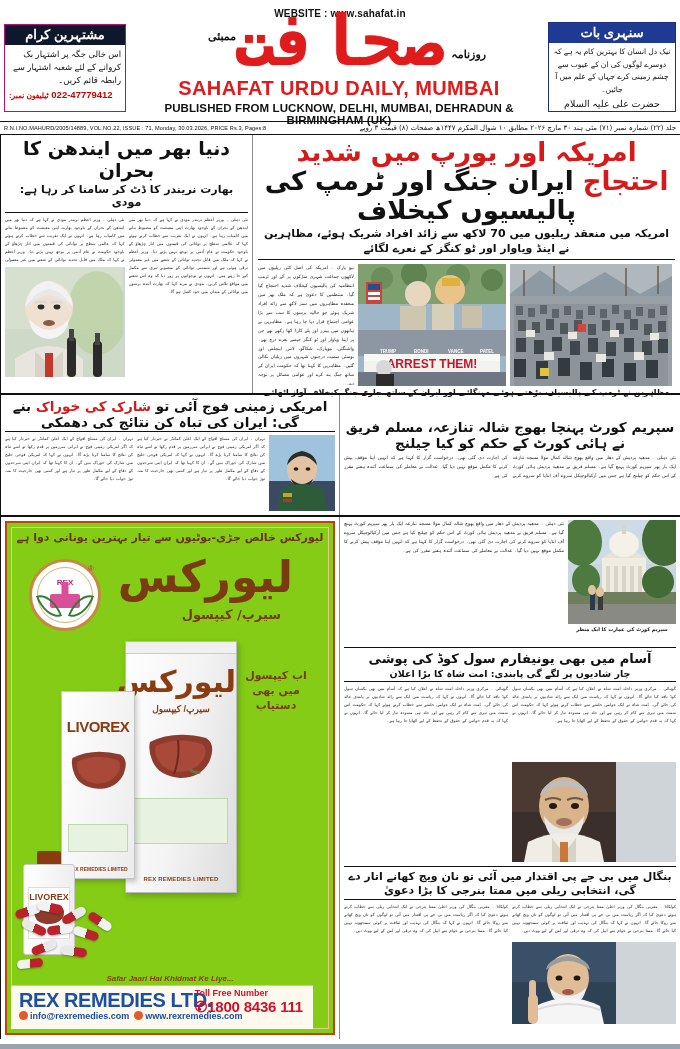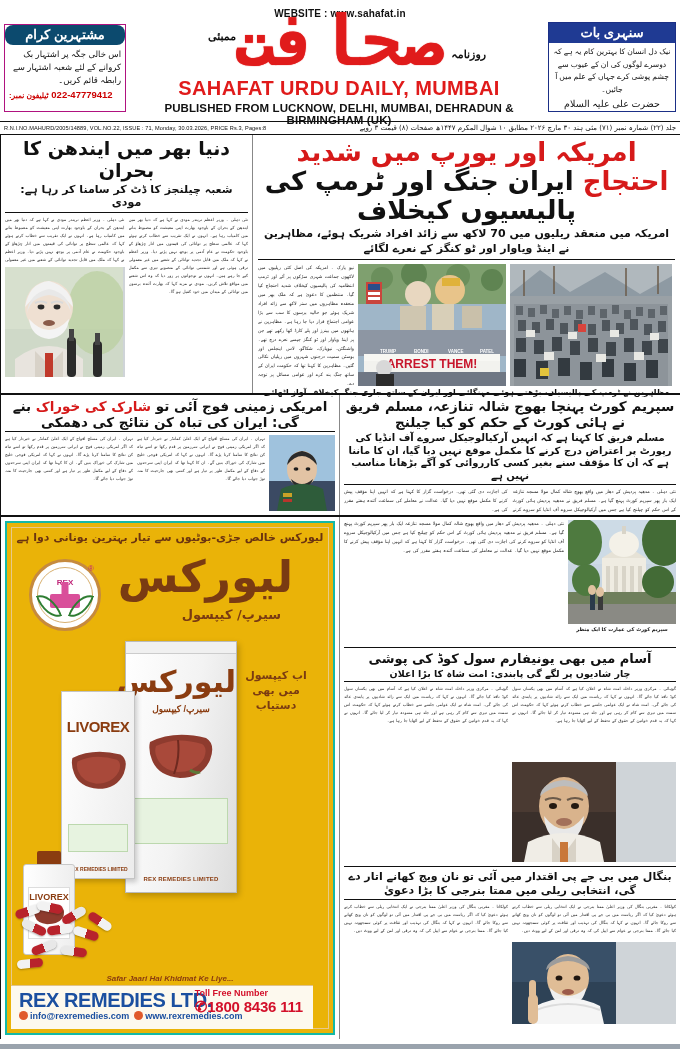--- a/index.html
+++ b/index.html
@@ -17,24 +17,23 @@
     position:absolute; top:8px; left:0; right:0; text-align:center;
     font-size:10px; font-weight:bold; color:#111; letter-spacing:.2px;
   }
 
   
   .ad-box {
     position:absolute; left:4px; top:24px; width:122px; height:88px;
     border:1px solid #b0127f; background:#fff;
   }
   .ad-box-head {
-    background:#0c4a6e; color:#fff; text-align:center;
+    background:#0f172a; color:#fff; text-align:center;
     font-size:13px; font-weight:bold; padding:2px 0 3px;
     direction:rtl;
-    border-radius:8px;
   }
   .ad-box-body {
     direction:rtl; text-align:right; padding:3px 4px 0;
     font-size:8.5px; line-height:1.55; color:#111;
   }
   .ad-box-phone {
     direction:rtl; text-align:left; padding:1px 4px 0;
     font-size:9.5px; font-weight:bold; color:#c00; white-space:nowrap;
   }
   .ad-box-phone .lbl { color:#c00; font-size:7.5px; }
@@ -135,41 +134,41 @@
 
   .caption {
     direction:rtl; text-align:center; font-weight:bold; color:#111;
     font-size:8px; line-height:1.3; padding:2px 0 2px;
     font-family:"DejaVu Sans", sans-serif;
   }
 
   
   .band-2 { position:relative; height:122px; display:flex; border-top:2px solid #111; }
   .b2-left { width:340px; padding:3px 4px 0; border-left:1px solid #111; }
-  .b2-right { width:340px; padding:3px 4px 0; }
+  .b2-right { width:340px; padding:3px 4px 0;margin-top:21px; }
   .h-mid {
     direction:rtl; text-align:center; font-weight:bold; color:#111;
     font-size:13.5px; line-height:1.2; font-family:"DejaVu Sans", sans-serif;
   }
   .h-mid2 {
     direction:rtl; text-align:center; font-weight:bold; color:#111;
     font-size:10px; line-height:1.25; margin-top:2px; padding-bottom:2px;
     border-bottom:1px solid #111;
     font-family:"DejaVu Sans", sans-serif;
   }
 
   
   .band-3 { position:relative; display:flex; border-top:2px solid #111; height:524px; }
   .b3-ad { width:340px; padding:4px; border-left:1px solid #111; }
   .b3-right { width:340px; padding:3px 4px 0; }
 
   
   .livorex {
-    width:100%; height:100%; background:#eab308;
-    border:2px solid #14b8a6; position:relative; overflow:hidden;
+    width:100%; height:100%; background:#84cc16;
+    border:2px solid #c2410c; position:relative; overflow:hidden;
   }
   .lv-inner { position:absolute; inset:4px; border:1px solid #e8c98a; }
   .lv-tag {
     position:absolute; top:8px; left:0; right:0; text-align:center;
     direction:rtl; font-size:11px; font-weight:bold; color:#6b3410;
     font-family:"DejaVu Sans", sans-serif;
   }
   .lv-brand {
     position:absolute; top:32px; right:40px;
     direction:rtl; font-size:44px; font-weight:bold; color:#7a3b12;
@@ -328,21 +327,21 @@
         <div class="np-urdu">صحافت</div>
         <div class="np-small-right">روزنامہ</div>
         <div class="np-small-left">ممبئی</div>
       </div>
       <div class="np-eng">SAHAFAT URDU DAILY, MUMBAI</div>
       <div class="np-pub">PUBLISHED FROM LUCKNOW, DELHI, MUMBAI, DEHRADUN &amp; BIRMINGHAM (UK)</div>
     </div>
 
     <div class="gw-box">
       <div class="gw-head">سنہری بات</div>
-      <div class="gw-body">نیک دل انسان کا بہترین کام یہ ہے کہ دوسرے لوگوں کی ان کے عیوب سے چشم پوشی کرے جہاں کے علم میں آ جائیں۔</div>
+      <div class="gw-body">نیک دل انسان کا بہترین کام یہ ہے کہ دوسرے لوگوں کی ان کے عیوب سے چشم زمینی کرے جہاں کے علم میں آ جائیں۔</div>
       <div class="gw-attrib">حضرت علی علیہ السلام</div>
     </div>
   </div>
 
   <div class="info-strip">
     <div class="info-left">R.N.I.NO.MAHURD/2005/14889, VOL.NO.22, ISSUE : 71, Monday, 30.03.2026, PRICE Rs.3, Pages:8</div>
     <div class="info-right urdu">جلد (۲۲) شمارہ نمبر (۷۱) مئی ہند ۳۰ مارچ ۲۰۲۶ مطابق ۱۰ شوال المکرم ۱۴۴۷ھ صفحات (۸) قیمت ۳ روپے</div>
   </div>
 
   <div class="band-top">
@@ -467,21 +466,21 @@
               <rect x="30" y="104" width="9" height="8" fill="#e2c33c"></rect>
             </g>
           </svg>
         </div>
       </div>
       <div class="caption">مظاہرین نے ٹرمپ کی پالیسیاں، بڑھتی ہوئی مہنگائی اور ایران کے ساتھ جاری جنگ کیخلاف آواز اٹھائی</div>
     </div>
 
     <div class="col-left-top vrule" style="order:1;">
       <div class="h-left-main">دنیا بھر میں ایندھن کا بحران</div>
-      <div class="h-left-sub">شعبہ چیلنجز کا ڈٹ کر سامنا کر رہا ہے: مودی</div>
+      <div class="h-left-sub">بھارت نریندر کا ڈٹ کر سامنا کر رہا ہے: مودی</div>
       <div style="display:flex; gap:4px; margin-top:3px;">
         <div style="flex:1;">
           <div class="bodytext sm" style="height:48px;">نئی دہلی ۔ وزیر اعظم نریندر مودی نے کہا ہے کہ دنیا بھر میں ایندھن کے بحران کے باوجود بھارت اپنی معیشت کو مضبوط بنانے میں کامیاب رہا ہے۔ انہوں نے ایک تقریب سے خطاب کرتے ہوئے کہا کہ عالمی سطح پر توانائی کی قیمتوں میں اتار چڑھاؤ کے باوجود حکومت نے عام آدمی پر بوجھ نہیں پڑنے دیا۔ وزیر اعظم نے کہا کہ ملک میں قابل تجدید توانائی کے شعبے میں غیر معمولی ترقی ہوئی ہے اور شمسی توانائی کے منصوبے تیزی سے مکمل کیے جا رہے ہیں۔ انہوں نے نوجوانوں پر زور دیا کہ وہ اس شعبے میں مواقع تلاش کریں۔ مودی نے مزید کہا کہ بھارت آئندہ برسوں میں توانائی کے میدان میں خود کفیل ہو گا۔</div>
           <div class="photo" style="width:100%; height:110px; margin-top:3px;">
             <svg width="118" height="110" viewBox="0 0 118 110">
               <rect width="118" height="110" fill="#cfd9c8"></rect>
               <rect width="118" height="62" fill="#d7e0ce"></rect>
               <ellipse cx="92" cy="46" rx="30" ry="42" fill="#b9cf9e" opacity=".7"></ellipse>
               <ellipse cx="44" cy="40" rx="24" ry="26" fill="#efe0d2"></ellipse>
               <path d="M20 40 Q44 10 68 40 Q66 20 44 14 Q24 16 20 40Z" fill="#f2f2f2"></path>
@@ -506,21 +505,20 @@
           <div class="bodytext sm" style="height:161px;">نئی دہلی ۔ وزیر اعظم نریندر مودی نے کہا ہے کہ دنیا بھر میں ایندھن کے بحران کے باوجود بھارت اپنی معیشت کو مضبوط بنانے میں کامیاب رہا ہے۔ انہوں نے ایک تقریب سے خطاب کرتے ہوئے کہا کہ عالمی سطح پر توانائی کی قیمتوں میں اتار چڑھاؤ کے باوجود حکومت نے عام آدمی پر بوجھ نہیں پڑنے دیا۔ وزیر اعظم نے کہا کہ ملک میں قابل تجدید توانائی کے شعبے میں غیر معمولی ترقی ہوئی ہے اور شمسی توانائی کے منصوبے تیزی سے مکمل کیے جا رہے ہیں۔ انہوں نے نوجوانوں پر زور دیا کہ وہ اس شعبے میں مواقع تلاش کریں۔ مودی نے مزید کہا کہ بھارت آئندہ برسوں میں توانائی کے میدان میں خود کفیل ہو گا۔</div>
         </div>
       </div>
     </div>
   </div>
 
   <div class="band-2">
 
     <div class="b2-right" style="order:2;">
       <div class="h-mid">سپریم کورٹ پہنچا بھوج شالہ تنازعہ، مسلم فریق نے ہائی کورٹ کے حکم کو کیا چیلنج</div>
-      <div class="h-mid2">مسلم فریق کا کہنا ہے کہ انہیں آرکیالوجیکل سروے آف انڈیا کی رپورٹ پر اعتراض درج کرنے کا مکمل موقع نہیں دیا گیا، ان کا ماننا ہے کہ ان کا مؤقف سنے بغیر کسی کارروائی کو آگے بڑھانا مناسب نہیں ہے</div>
       <div class="bodytext" style="height:40px; margin-top:3px; column-count:2; column-gap:5px;">نئی دہلی ۔ مدھیہ پردیش کے دھار میں واقع بھوج شالہ کمال مولا مسجد تنازعہ ایک بار پھر سپریم کورٹ پہنچ گیا ہے۔ مسلم فریق نے مدھیہ پردیش ہائی کورٹ کے اس حکم کو چیلنج کیا ہے جس میں آرکیالوجیکل سروے آف انڈیا کو سروے کرنے کی اجازت دی گئی تھی۔ درخواست گزار کا کہنا ہے کہ انہیں اپنا مؤقف پیش کرنے کا مکمل موقع نہیں دیا گیا۔ عدالت نے معاملے کی سماعت آئندہ ہفتے مقرر کی ہے۔</div>
     </div>
 
     <div class="b2-left vrule" style="order:1;">
       <div class="h-mid">
         <span>امریکی زمینی فوج آئی تو</span>
         <span class="hl-red">شارک کی خوراک</span>
         <span>بنے گی: ایران کی تباہ کن نتائج کی دھمکی</span>
       </div>
       <div style="border-bottom:1px solid #111; height:2px;"></div>

